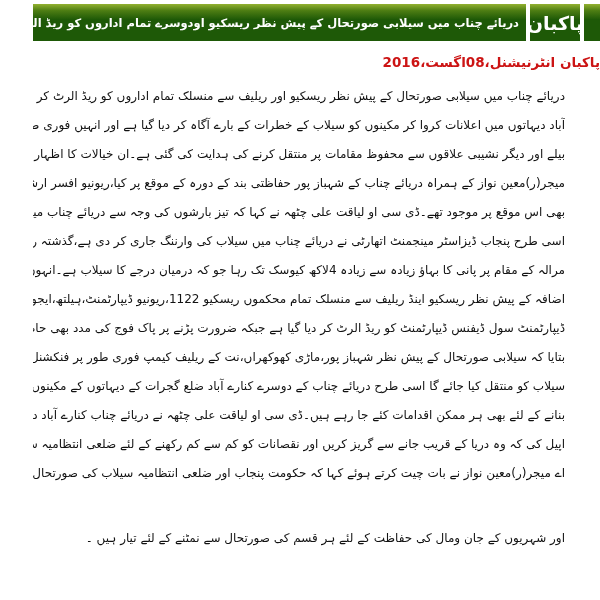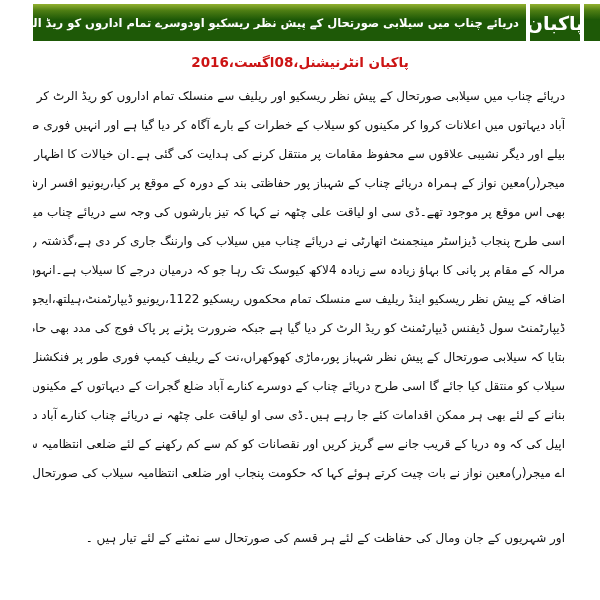--- a/index.html
+++ b/index.html
@@ -28,21 +28,21 @@
     color:#ffffff;font-weight:bold;font-size:11.5px;
     padding:0 7px;
   }
   .headline-bar .headline-text{
     width:100%;white-space:nowrap;direction:rtl;
     text-align:justify;text-align-last:justify;
   }
 
   
   .dateline{
-    margin-top:13px;text-align:center;direction:rtl;
+    margin-top:13px;direction:rtl;
     color:#cc1414;font-weight:bold;font-size:13.5px;
   }
 
   
   .article{
     margin:12px 35px 0 33px;direction:rtl;color:#121212;
   }
   .article-line{
     font-size:12px;line-height:29px;height:29px;overflow:hidden;
     white-space:nowrap;direction:rtl;

